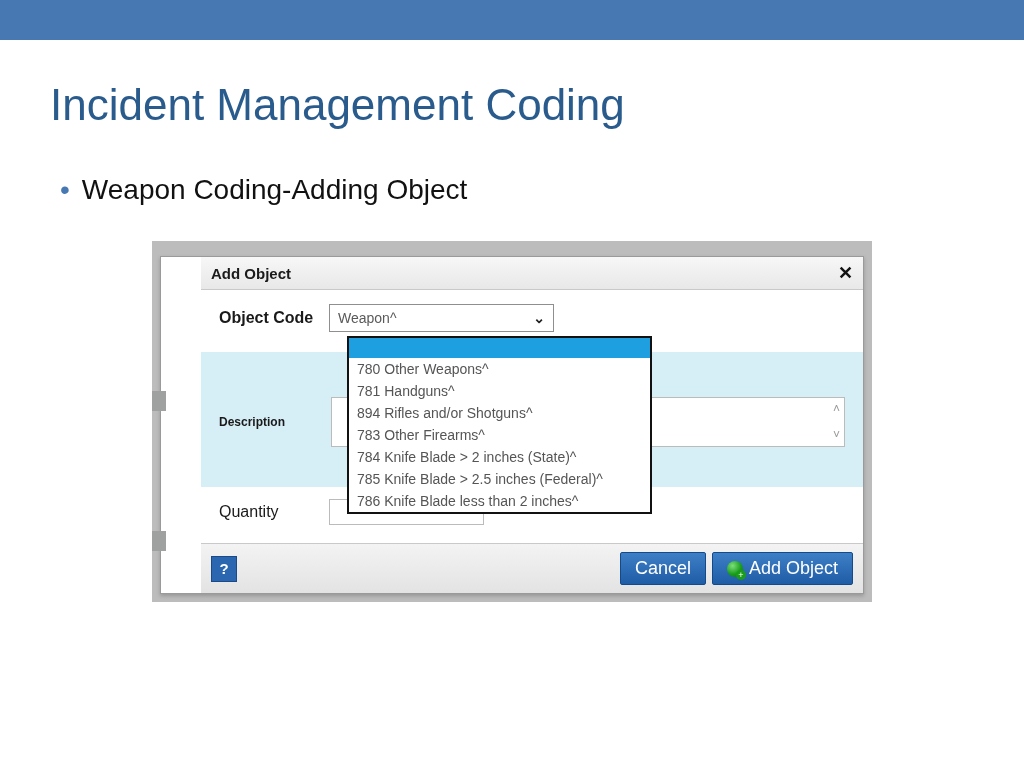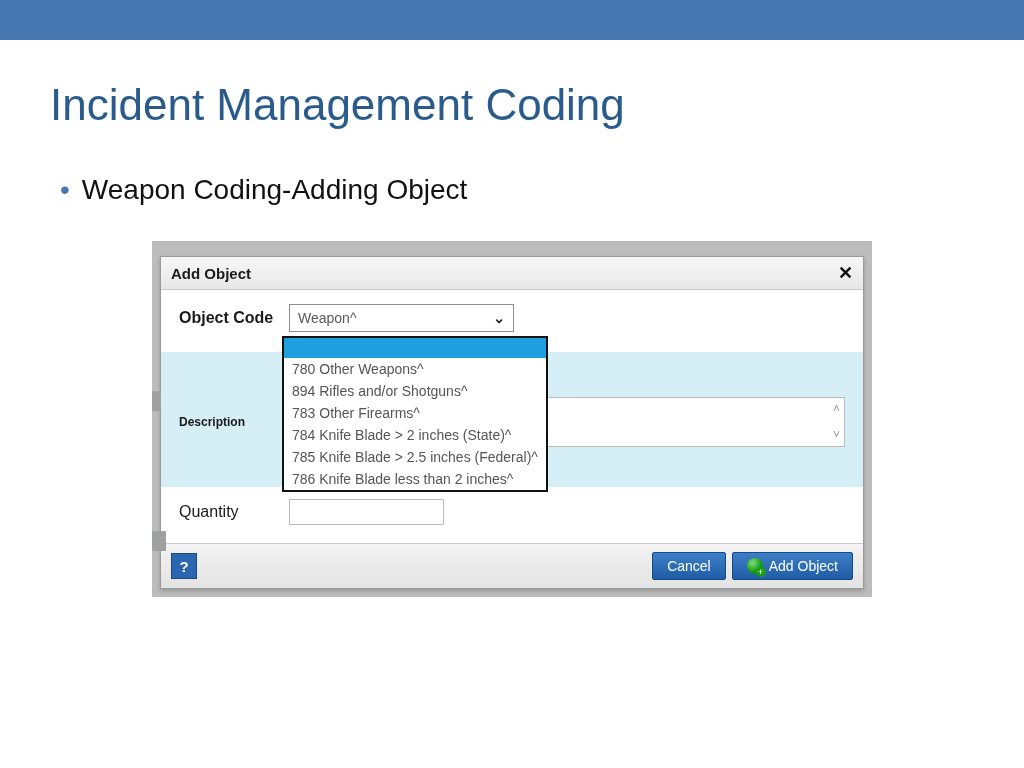--- a/index.html
+++ b/index.html
@@ -44,20 +44,21 @@
     margin: 0 auto;
     width: 720px;
     background: #bcbcbc;
     padding: 15px 8px 8px 8px;
     position: relative;
   }
   .dialog {
     background: #fff;
     border: 1px solid #9a9a9a;
     box-shadow: 0 2px 4px rgba(0,0,0,0.2);
+    padding-left: 40px;
   }
   .dialog-header {
     background: linear-gradient(#f7f7f7,#e8e8e8);
     border-bottom: 1px solid #c9c9c9;
     padding: 7px 10px;
     display: flex;
     align-items: center;
     justify-content: space-between;
   }
   .dialog-title {
@@ -101,22 +102,22 @@
     cursor: pointer;
   }
   .chev {
     font-size: 14px;
     color: #222;
     font-weight: bold;
   }
   .dropdown {
     position: absolute;
     top: 46px;
-    left: 121px;
-    width: 266px;
+    left: 146px;
+    width: 305px;
     border: 2px solid #111;
     background: #fff;
     z-index: 5;
   }
   .dropdown-item {
     padding: 3px 8px;
     font-size: 14px;
     color: #555;
     cursor: pointer;
     white-space: nowrap;
@@ -190,21 +191,21 @@
     cursor: pointer;
   }
   .footer-right {
     display: flex;
     gap: 6px;
   }
   .btn {
     background: linear-gradient(#3d7fc6,#1f5da6);
     border: 1px solid #144a8a;
     color: #fff;
-    font-size: 14px;
+    font-size: 18px;
     padding: 5px 14px;
     cursor: pointer;
     display: flex;
     align-items: center;
     gap: 6px;
     border-radius: 2px;
   }
   .globe-icon {
     width: 16px; height: 16px;
     border-radius: 50%;
@@ -255,20 +256,21 @@
           <div class="label">Object Code</div>
           <div class="select-box">
             <span>Weapon^</span>
             <span class="chev">⌄</span>
           </div>
         </div>
 
         <div class="dropdown">
           <div class="dropdown-item selected"></div>
           <div class="dropdown-item">780 Other Weapons^</div>
+          <div class="dropdown-item">781 Handguns^</div>
           <div class="dropdown-item">894 Rifles and/or Shotguns^</div>
           <div class="dropdown-item">783 Other Firearms^</div>
           <div class="dropdown-item">784 Knife Blade &gt; 2 inches (State)^</div>
           <div class="dropdown-item">785 Knife Blade &gt; 2.5 inches (Federal)^</div>
           <div class="dropdown-item">786 Knife Blade less than 2 inches^</div>
         </div>
 
         <div class="desc-block">
           <div class="desc-label">Description</div>
           <div class="desc-textarea">

